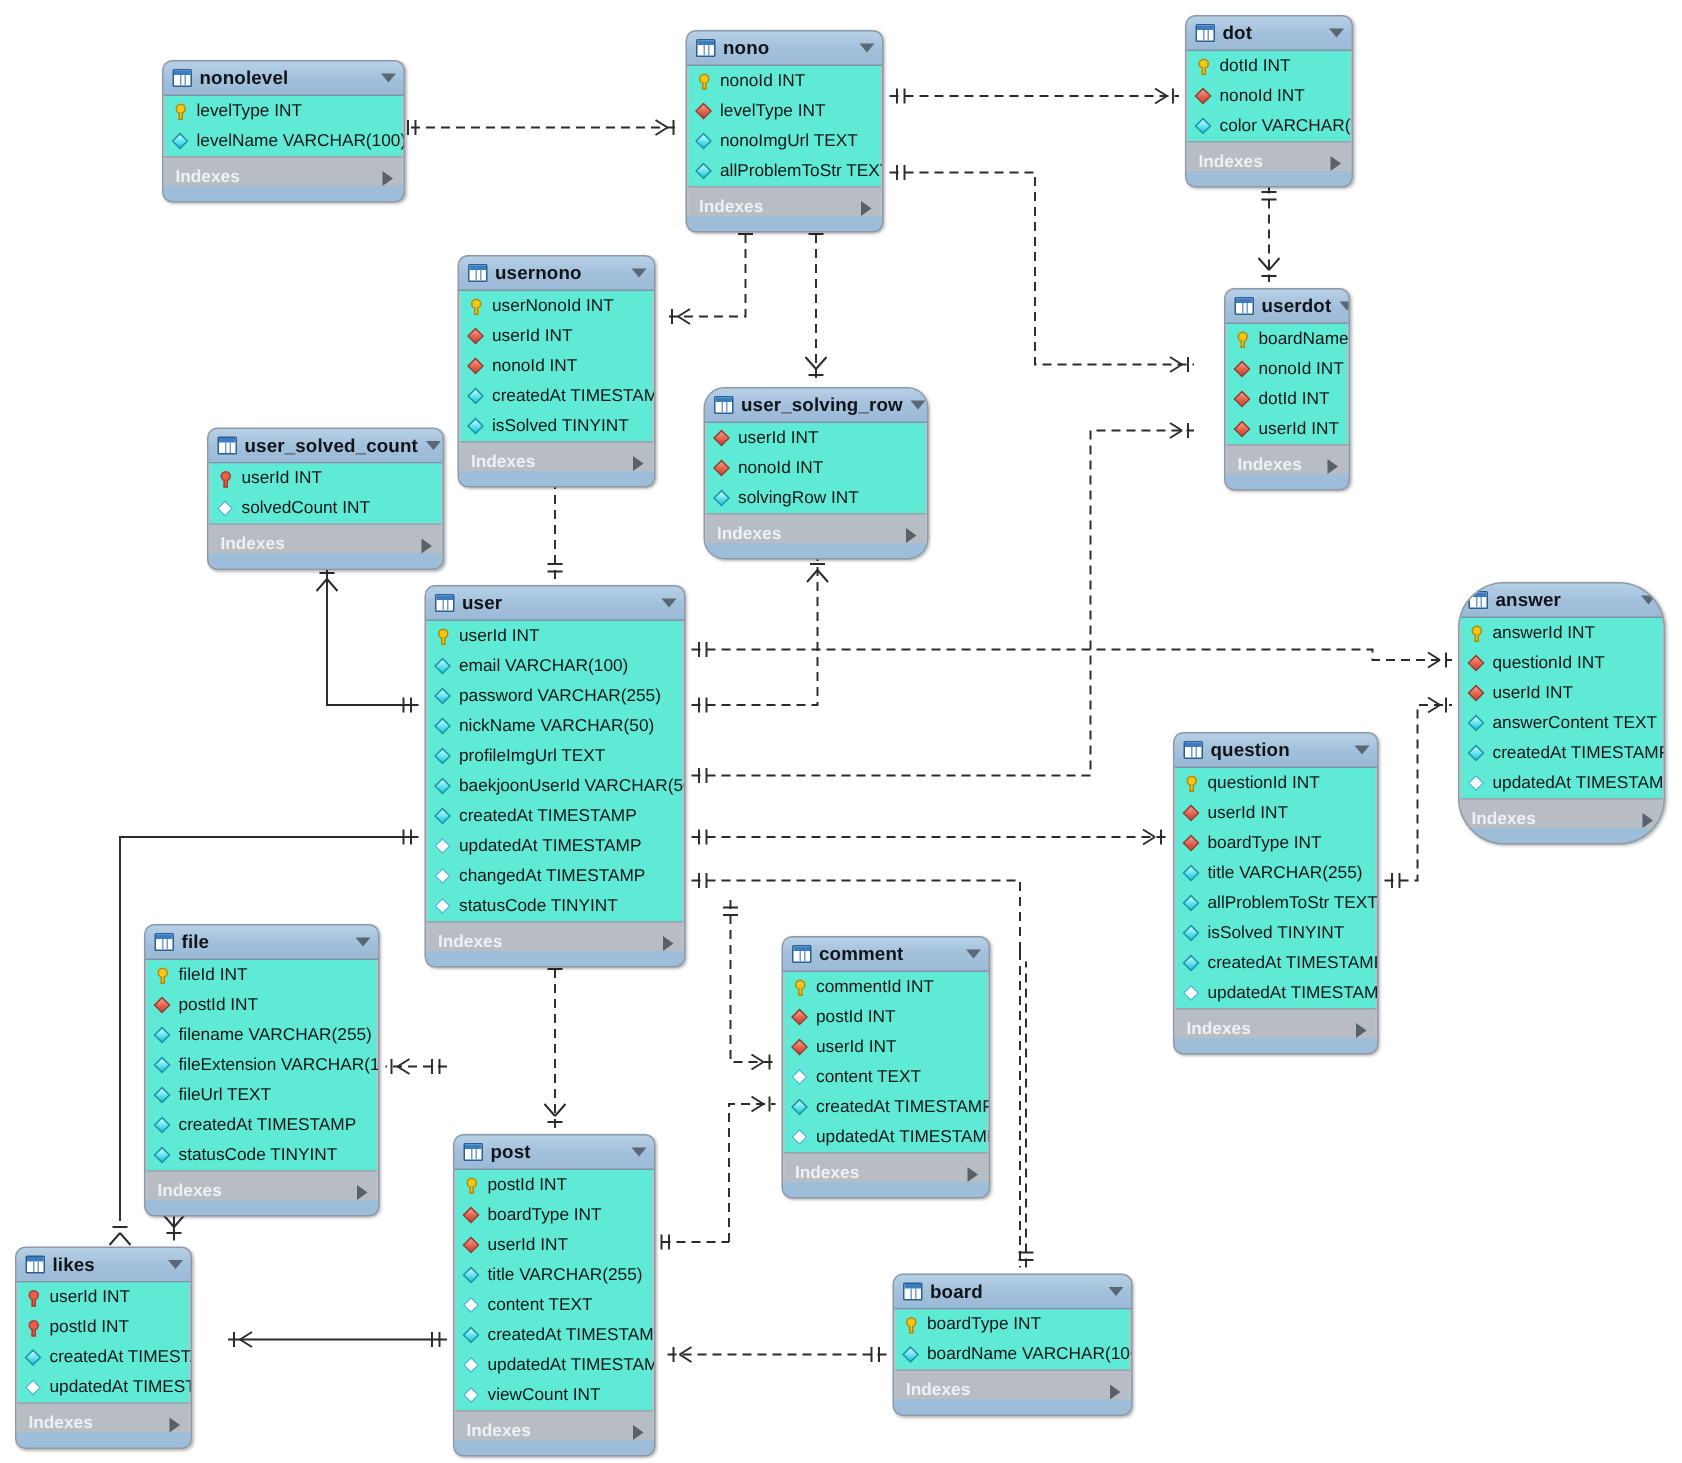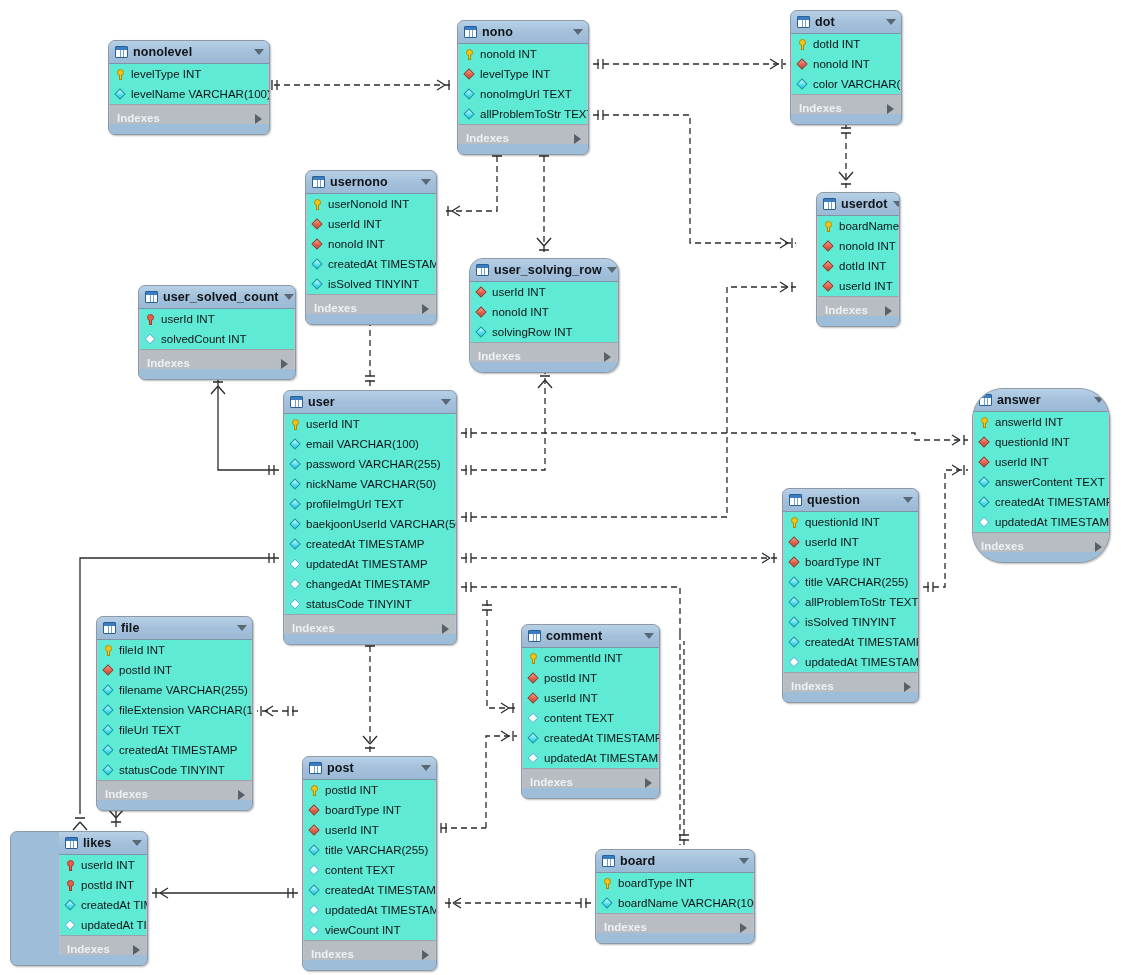--- a/index.html
+++ b/index.html
@@ -738,21 +738,21 @@
           <span class="gi nl"></span>
           <span class="col-label">viewCount INT</span>
         </div>
       </div>
       <div class="idx">
         <span class="idx-lbl">Indexes</span>
         <span class="idx-arrow"></span>
       </div>
       <div class="foot"></div>
     </div>
-    <div class="tbl" style="left: 10px; top: 831px; width: 138px; padding-left: 48px;">
+    <div class="tbl" style="left: 10px; top: 831px; width: 118px;">
       <div class="tbl-hd">
         <span class="tbl-ico"></span>
         <span class="tbl-name">likes</span>
         <span class="caret"></span>
       </div>
       <div class="cols">
         <div class="col">
           <span class="gi pkfk"></span>
           <span class="col-label">userId INT</span>
         </div>

